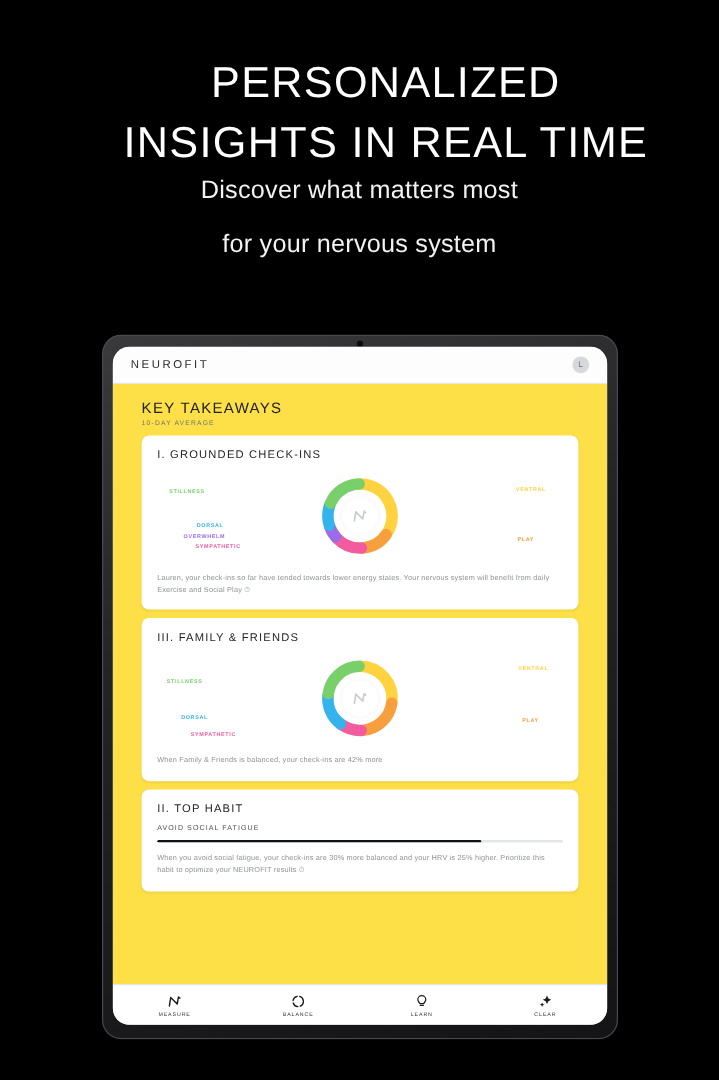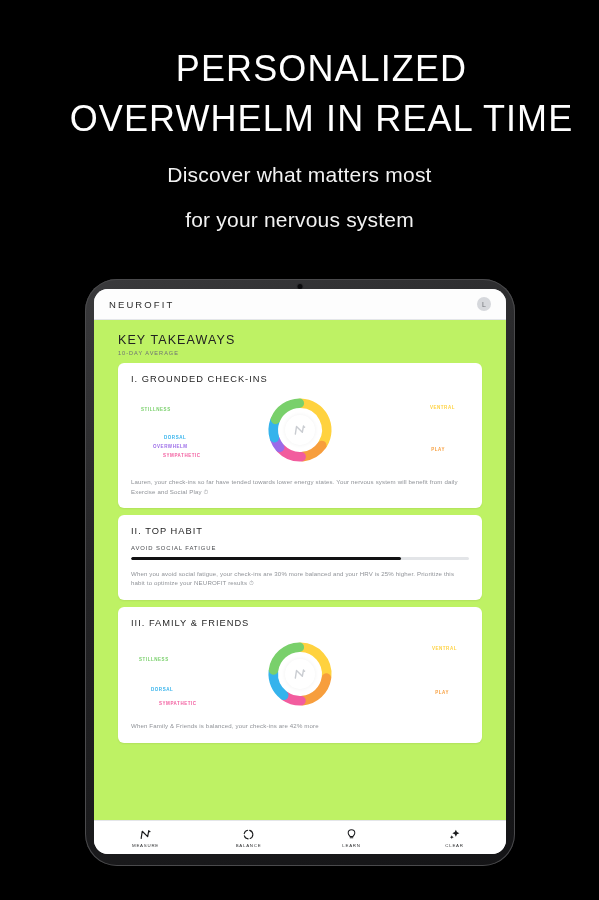--- a/index.html
+++ b/index.html
@@ -16,35 +16,34 @@
   .hero-line {
     color: #ffffff;
     font-size: 36px;
     font-weight: 400;
     letter-spacing: 1.1px;
     line-height: 50px;
     white-space: nowrap;
     margin-left: 44px;
   }
   .hero-sub {
-    margin-top: 16px;
     color: #f2f2f2;
     font-size: 21px;
     font-weight: 300;
     line-height: 30px;
     letter-spacing: .2px;
   }
 
   
   .tablet {
     position: absolute;
     left: 85px; top: 279px;
     width: 430px; height: 587px;
     background: linear-gradient(160deg,#3a3a3c 0%, #232325 40%, #141416 100%);
-    border-radius: 32px;
+    border-radius: 16px;
     padding: 10px 9px 12px 9px;
     box-shadow: 0 0 0 1px #4a4a4c inset, 0 6px 20px rgba(0,0,0,.8);
   }
   .camera {
     position: absolute; top: 4.5px; left: 50%; transform: translateX(-50%);
     width: 5px; height: 5px; border-radius: 50%;
     background: #0b0b0d; box-shadow: 0 0 0 1px #2e2e30;
   }
   .screen {
     position: relative; width: 100%; height: 100%;
@@ -65,21 +64,21 @@
   .avatar {
     width: 14px; height: 14px; border-radius: 50%;
     background: #d6d8dc; color: #6f7277;
     font-size: 7px; display: flex; align-items: center; justify-content: center;
     letter-spacing: .3px;
   }
 
   
   .body {
     flex: 1 1 auto; overflow: hidden; padding: 13px 24px 0 24px;
-    background: #bef264;
+    background: #fde047;
   }
   .page-title { font-size: 12.5px; letter-spacing: 1.1px; color: #222; font-weight: 400; }
   .page-sub { font-size: 5.6px; letter-spacing: 1.0px; color: #6d7074; margin-top: 3px; }
 
   .card {
     background: #ffffff; border-radius: 6px;
     margin-top: 7px; padding: 11px 13px 12px 13px;
     box-shadow: 0 1px 2px rgba(0,0,0,.07);
   }
   .card-title {
@@ -119,21 +118,21 @@
   .nav-item svg { width: 13px; height: 13px; }
   .nav-label { font-size: 4.4px; letter-spacing: .75px; color: #303133; }
 </style>
 </head>
 <body>
 
 <div class="stage">
 
   <div class="hero">
     <div class="hero-line">PERSONALIZED</div>
-    <div class="hero-line">OVERWHELM IN REAL TIME</div>
+    <div class="hero-line">INSIGHTS IN REAL TIME</div>
     <div class="hero-sub">Discover what matters most</div>
     <div class="hero-sub" style="margin-top:15px">for your nervous system</div>
   </div>
 
   <div class="tablet">
     <div class="camera"></div>
 
     <div class="screen">
 
       <div class="appbar">
@@ -168,29 +167,20 @@
             <div class="seg-label" style="right:14px; top:14px; color:#FFD23F">VENTRAL</div>
             <div class="seg-label" style="right:24px; top:56px; color:#F79E3D">PLAY</div>
             <div class="seg-label" style="left:32px; top:62px; color:#F25C9E">SYMPATHETIC</div>
             <div class="seg-label" style="left:22px; top:53px; color:#9B6BE8">OVERWHELM</div>
             <div class="seg-label" style="left:33px; top:44px; color:#35B3EC">DORSAL</div>
           </div>
           <div class="card-text">Lauren, your check-ins so far have tended towards lower energy states. Your nervous system will benefit from daily Exercise and Social Play ⏱</div>
         </div>
 
         <div class="card">
-          <div class="card-title">II. TOP HABIT</div>
-          <div class="habit-name">AVOID SOCIAL FATIGUE</div>
-          <div class="bar-track">
-            <div class="bar-fill" id="habit-bar" style="width: 80%;"></div>
-          </div>
-          <div class="card-text">When you avoid social fatigue, your check-ins are 30% more balanced and your HRV is 25% higher. Prioritize this habit to optimize your NEUROFIT results ⏱</div>
-        </div>
-
-        <div class="card">
           <div class="card-title">III. FAMILY &amp; FRIENDS</div>
           <div class="donut-wrap">
             <svg class="donut" viewBox="0 0 42 42">
               <g id="donut-2-segments">
                   <path d="M 21.40836039360282 5.405345730381308 A 15.6 15.6 0 0 1 36.522866891395125 22.54938809600077" fill="none" stroke="#FFD23F" stroke-width="5.6" stroke-linecap="round"></path>
                   <path d="M 36.42050463421546 23.35966879585662 A 15.6 15.6 0 0 1 22.38675103111649 36.538240620408004" fill="none" stroke="#F79E3D" stroke-width="5.6" stroke-linecap="round"></path>
                   <path d="M 21.571641855822275 36.589522942947035 A 15.6 15.6 0 0 1 12.164062703972611 33.856368542503446" fill="none" stroke="#F25C9E" stroke-width="5.6" stroke-linecap="round"></path>
                   <path d="M 11.503321707463957 33.37631210854327 A 15.6 15.6 0 0 1 5.477133108604869 19.45061190399923" fill="none" stroke="#35B3EC" stroke-width="5.6" stroke-linecap="round"></path>
                   <path d="M 5.5794953657845365 18.640331204143383 A 15.6 15.6 0 0 1 20.591639606397173 5.405345730381308" fill="none" stroke="#79D06B" stroke-width="5.6" stroke-linecap="round"></path>
                 </g>
@@ -202,20 +192,29 @@
               </svg>
             </div>
             <div class="seg-label" style="left:8px; top:22px; color:#79D06B">STILLNESS</div>
             <div class="seg-label" style="right:12px; top:11px; color:#FFD23F">VENTRAL</div>
             <div class="seg-label" style="right:20px; top:55px; color:#F79E3D">PLAY</div>
             <div class="seg-label" style="left:28px; top:66px; color:#F25C9E">SYMPATHETIC</div>
             <div class="seg-label" style="left:20px; top:52px; color:#35B3EC">DORSAL</div>
           </div>
           <div class="card-text">When Family &amp; Friends is balanced, your check-ins are 42% more</div>
         </div>
+
+        <div class="card">
+          <div class="card-title">II. TOP HABIT</div>
+          <div class="habit-name">AVOID SOCIAL FATIGUE</div>
+          <div class="bar-track">
+            <div class="bar-fill" id="habit-bar" style="width: 80%;"></div>
+          </div>
+          <div class="card-text">When you avoid social fatigue, your check-ins are 30% more balanced and your HRV is 25% higher. Prioritize this habit to optimize your NEUROFIT results ⏱</div>
+        </div>
       </div>
 
       <div class="navbar">
         <div class="nav-item">
           <svg viewBox="0 0 24 24">
             <path d="M4 19 L6 6 L16 16 L18 5" fill="none" stroke="#1b1c1e" stroke-width="2.2" stroke-linecap="round" stroke-linejoin="round"></path>
             <circle cx="19.8" cy="6.6" r="1.5" fill="#1b1c1e"></circle>
           </svg>
           <span class="nav-label">MEASURE</span>
         </div>

